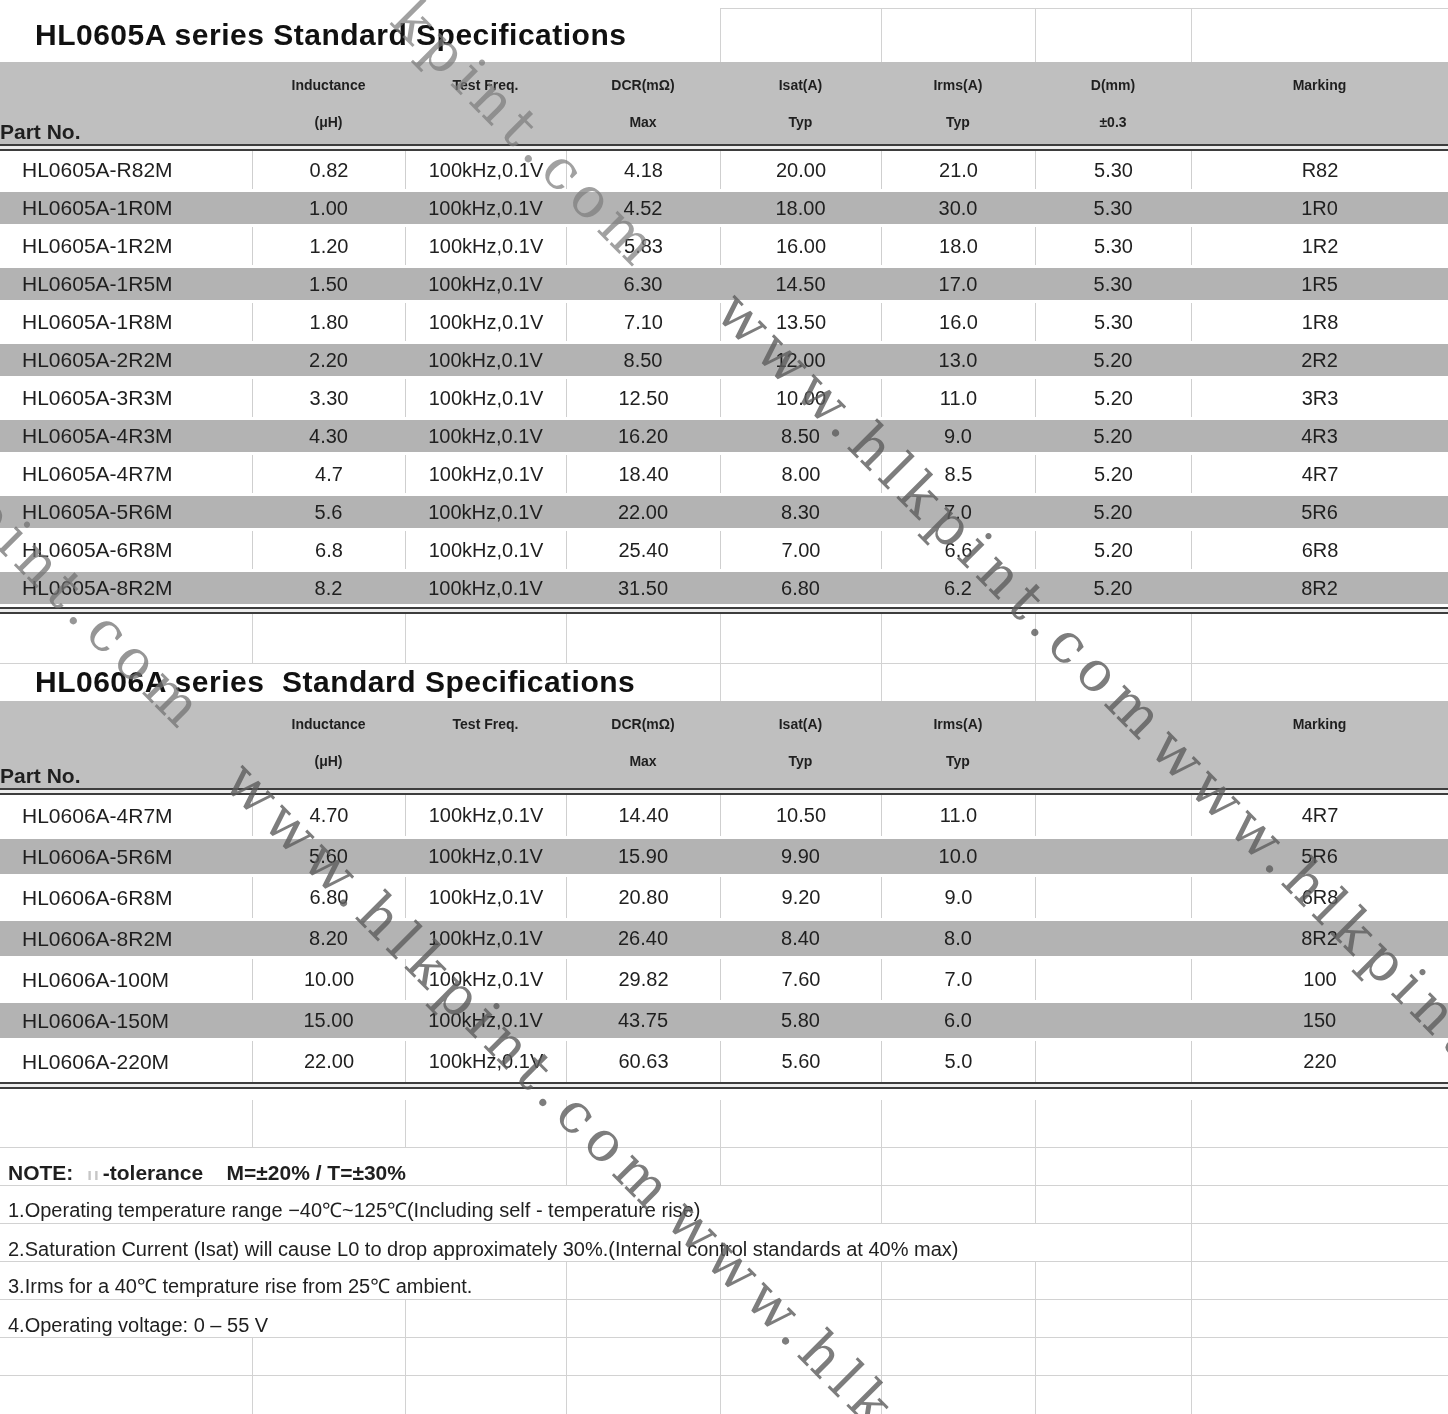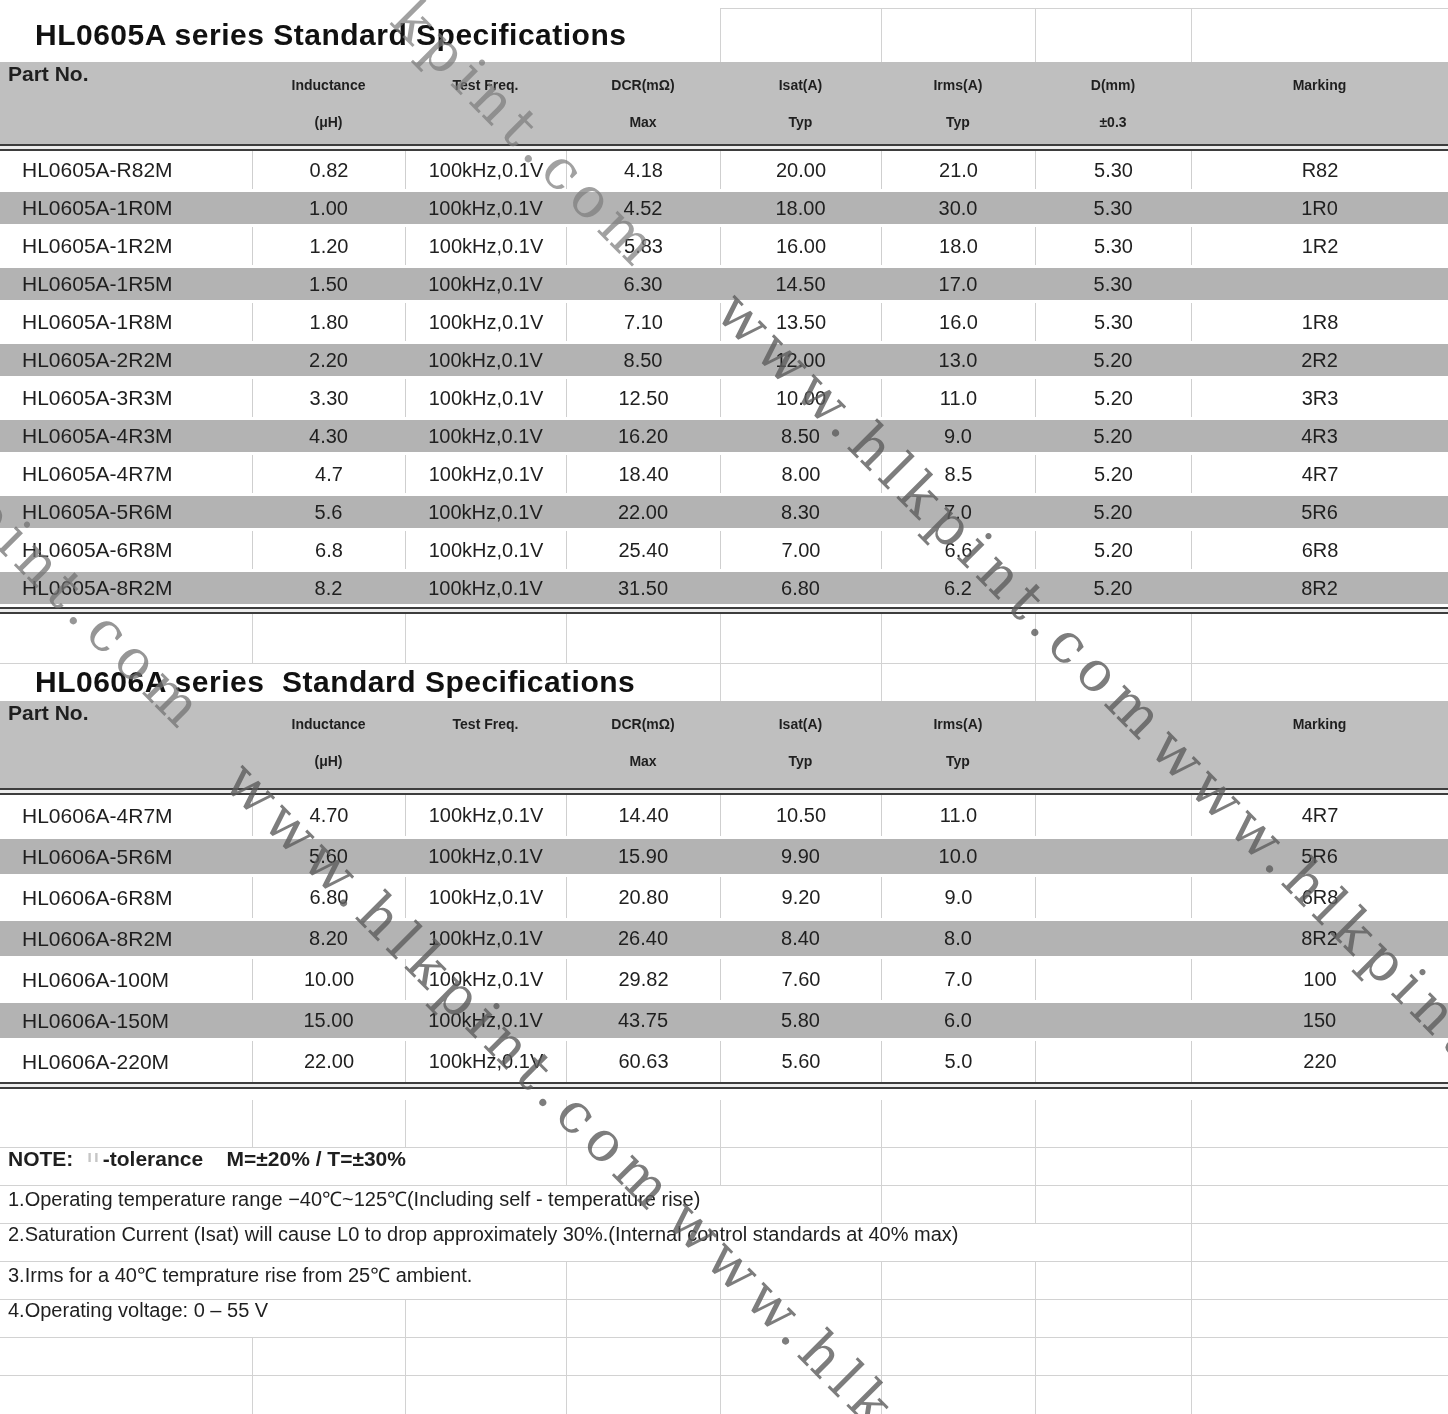--- a/index.html
+++ b/index.html
@@ -16,34 +16,34 @@
   .tbl{position:absolute;left:0;right:0;z-index:2;}
   .title-row{display:flex;align-items:center;}
   .tbl1 .title-row{height:54px;}
   .tbl2 .title-row{height:38px;}
   .title{margin:0;padding-left:35px;font-size:30px;font-weight:bold;color:#111;white-space:pre;letter-spacing:0.5px;}
   .thead{display:flex;background:#bfbfbf;}
   .tbl1 .thead{height:82px;}
   .tbl2 .thead{height:87px;}
   .hcell{display:flex;flex-direction:column;align-items:center;padding-top:15px;font-weight:bold;font-size:14px;box-sizing:border-box;}
   .hcell .hs{margin-top:21px;min-height:24px;}
-  .hcell.hc0{align-items:flex-start;justify-content:flex-start;padding:0 0 0 8px;font-size:21px;}
+  .hcell.hc0{align-items:flex-start;justify-content:flex-end;padding:0 0 0 0;font-size:21px;}
   .dline{height:7px;background:linear-gradient(to bottom,#3d3d3d 0 2px,#ededed 2px 5px,#3d3d3d 5px 7px);}
   .trow{display:flex;box-sizing:border-box;}
   .tbl1 .trow{height:38px;}
   .tbl2 .trow{height:41px;}
   .trow:nth-child(even){background:#b3b3b3;border-top:3px solid #fff;border-bottom:3px solid #fff;}
   .cell{display:flex;align-items:center;justify-content:center;font-size:20px;box-sizing:border-box;}
   .trow:nth-child(odd) .cell + .cell{border-left:1px solid #cfcfcf;}
   .c0{width:252px;justify-content:flex-start;padding-left:22px;font-size:21px;}
   .c1{width:153px;}.c2{width:161px;}.c3{width:154px;}
   .c4{width:161px;}.c5{width:154px;}.c6{width:156px;}
   .c7{flex:1;}
   
-  .note-line{position:absolute;left:0;width:1359px;height:38px;display:flex;align-items:flex-start;z-index:2;font-size:20px;padding-left:8px;box-sizing:border-box;white-space:pre;}
+  .note-line{position:absolute;left:0;width:1359px;height:38px;display:flex;align-items:flex-end;z-index:2;font-size:20px;padding-left:8px;box-sizing:border-box;white-space:pre;}
   .note-head{font-weight:bold;font-size:21px;}
   .note-head .nl{margin-right:14px;}
   .note-head .faint{color:#c6c6c6;font-size:17px;margin-right:2px;letter-spacing:2px;}
   
   .wm{position:absolute;z-index:3;font-family:"DejaVu Serif",serif;font-size:56px;letter-spacing:8px;
       white-space:nowrap;transform:rotate(45deg);transform-origin:0 0;pointer-events:none;}
   .wm1{left:425px;top:-14px;color:rgba(125,125,125,0.72);}
   .wm2{left:750px;top:278px;color:rgba(92,92,92,0.8);}
   .wm3{left:-30px;top:448px;color:rgba(115,115,115,0.75);}
   .wm4{left:258px;top:748px;color:rgba(92,92,92,0.8);}
@@ -210,20 +210,21 @@
         </div>
 
         <div class="trow">
           <div class="cell c0">HL0605A-1R5M</div>
           <div class="cell c1">1.50</div>
           <div class="cell c2">100kHz,0.1V</div>
           <div class="cell c3">6.30</div>
           <div class="cell c4">14.50</div>
           <div class="cell c5">17.0</div>
           <div class="cell c6">5.30</div>
+          <div class="cell c7">1R5</div>
         </div>
 
         <div class="trow">
           <div class="cell c0">HL0605A-1R8M</div>
           <div class="cell c1">1.80</div>
           <div class="cell c2">100kHz,0.1V</div>
           <div class="cell c3">7.10</div>
           <div class="cell c4">13.50</div>
           <div class="cell c5">16.0</div>
           <div class="cell c6">5.30</div>

